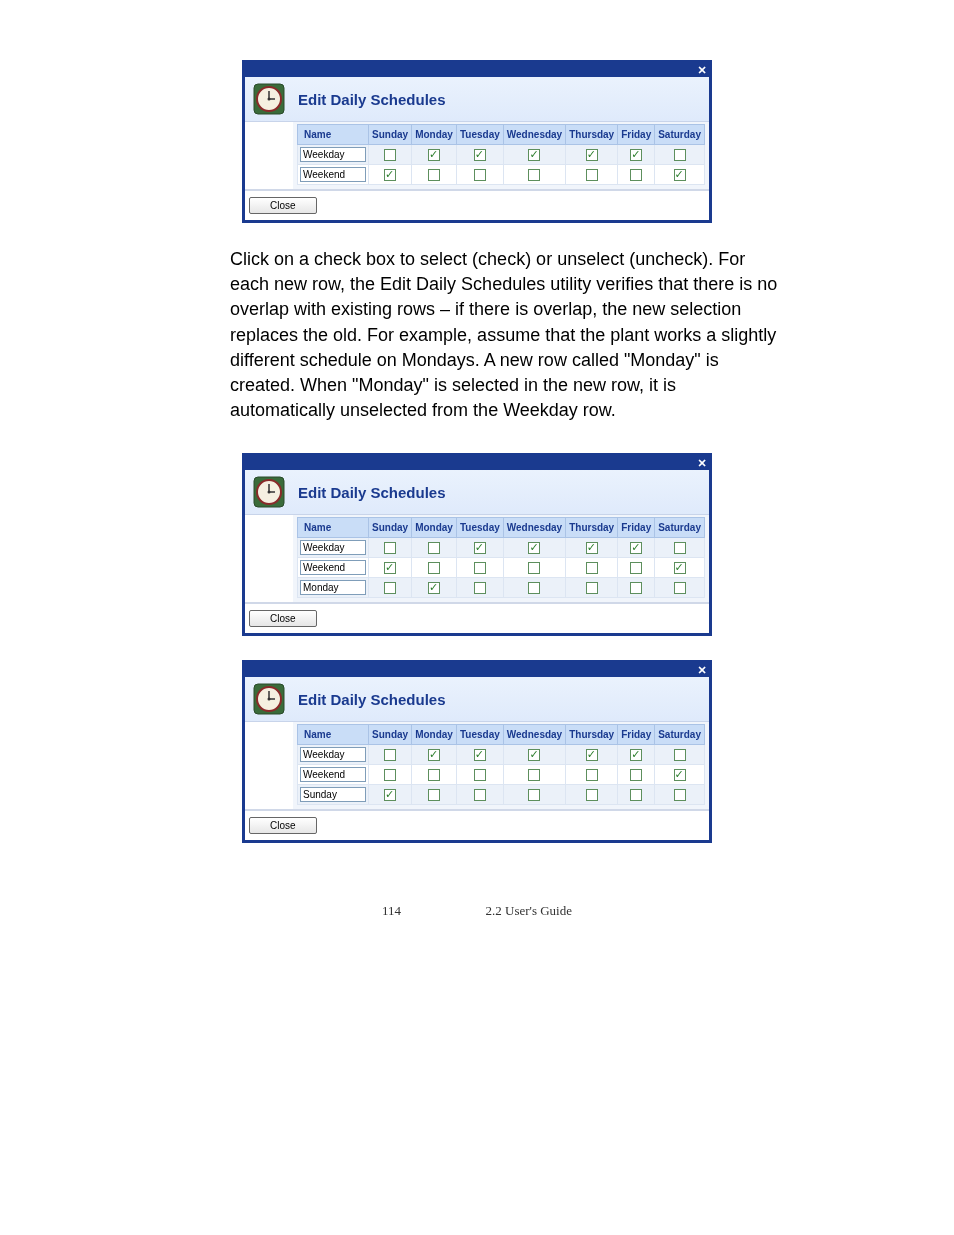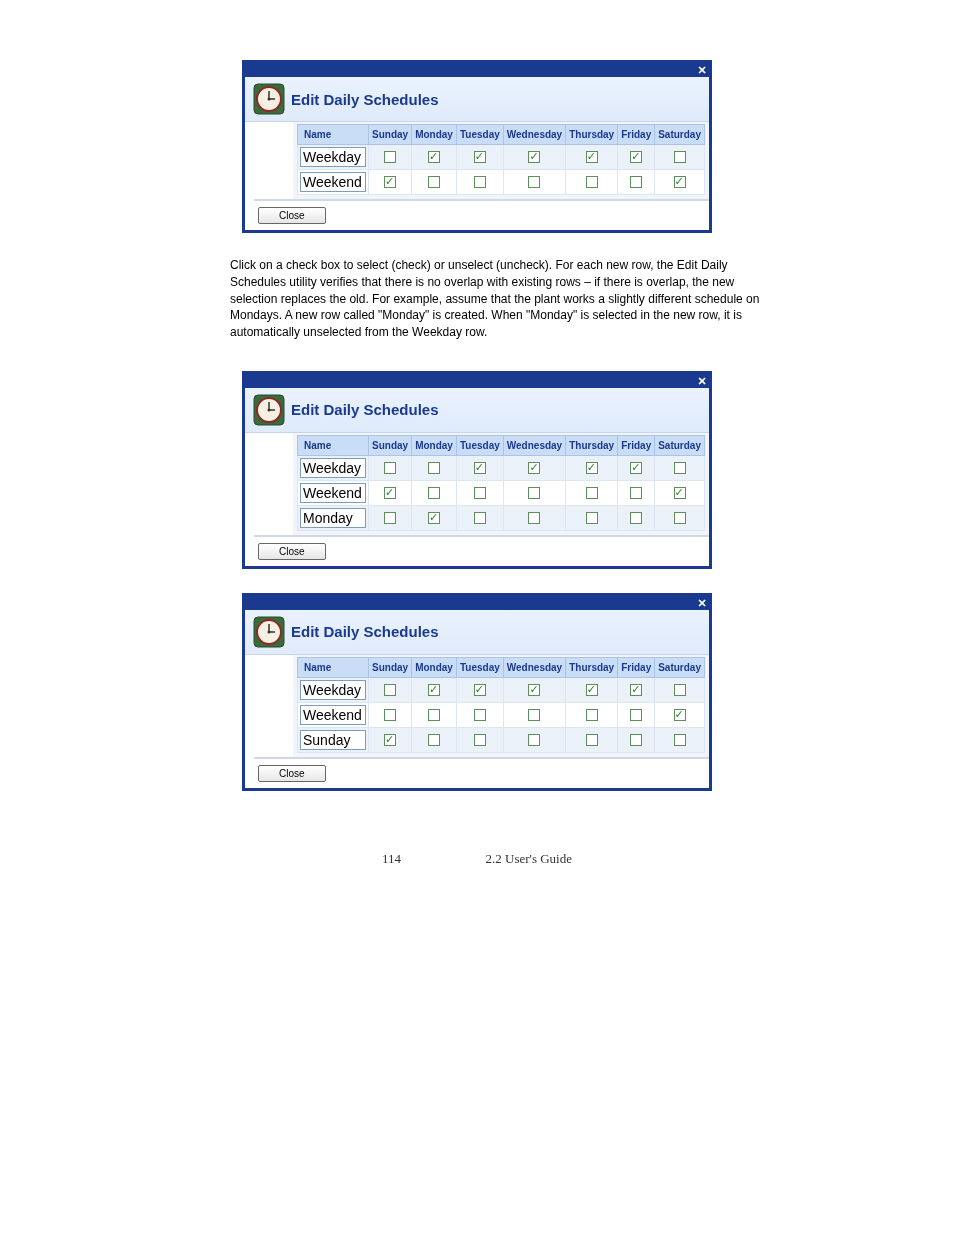--- a/index.html
+++ b/index.html
@@ -38,21 +38,21 @@
     line-height: 14px;
     font-size: 11px;
     font-weight: bold;
     cursor: pointer;
   }
   .header-row {
     background: linear-gradient(#eaf2fd, #dfeafb);
     padding: 6px 8px;
     display: flex;
     align-items: center;
-    gap: 6px;
+    gap: 13px;
     border-bottom: 1px solid #c8d4ea;
   }
   .clock-icon {
     width: 32px;
     height: 32px;
     flex: 0 0 32px;
   }
   .clock-icon svg { width: 32px; height: 32px; display: block; }
   .header-title {
     font-size: 15px;
@@ -84,21 +84,21 @@
     padding: 2px 3px;
     text-align: center;
     border: 1px solid #dce5f2;
     vertical-align: middle;
   }
   table.sched tr.alt td { background: #ebf1f9; }
   table.sched td.name-cell { text-align: left; padding: 2px; }
   .name-input {
     width: 100%;
     font-family: Verdana, Arial, sans-serif;
-    font-size: 14px;
+    font-size: 10px;
     border: 1px solid #7f9db9;
     padding: 1px 2px;
     background: #fff;
   }
   .chk {
     display: inline-block;
     width: 12px;
     height: 12px;
     border: 1px solid #5d8f5d;
     background: #fff;
@@ -111,33 +111,32 @@
     top: -2px;
     left: 0;
     color: #2a7d2a;
     font-size: 11px;
     line-height: 12px;
   }
   .footer-row {
     background: #fff;
     padding: 6px 4px;
     border-top: 2px solid #d0d8e8;
-    margin-left: 9px;
   }
   .close-btn {
     border: 1px solid #666;
     background: linear-gradient(#fff, #e6e6e6);
     font-size: 10px;
     padding: 2px 20px;
     cursor: pointer;
     border-radius: 2px;
   }
   .body-text {
     font-family: Arial, sans-serif;
-    font-size: 12px;
+    font-size: 18px;
     line-height: 1.4;
     margin: 20px 70px 30px 130px;
     color: #000;
   }
   .body-text p { margin: 0 0 14px 0; }
   .page-footer {
     text-align: center;
     font-family: Liberation Serif, serif;
     font-size: 13px;
     color: #333;

